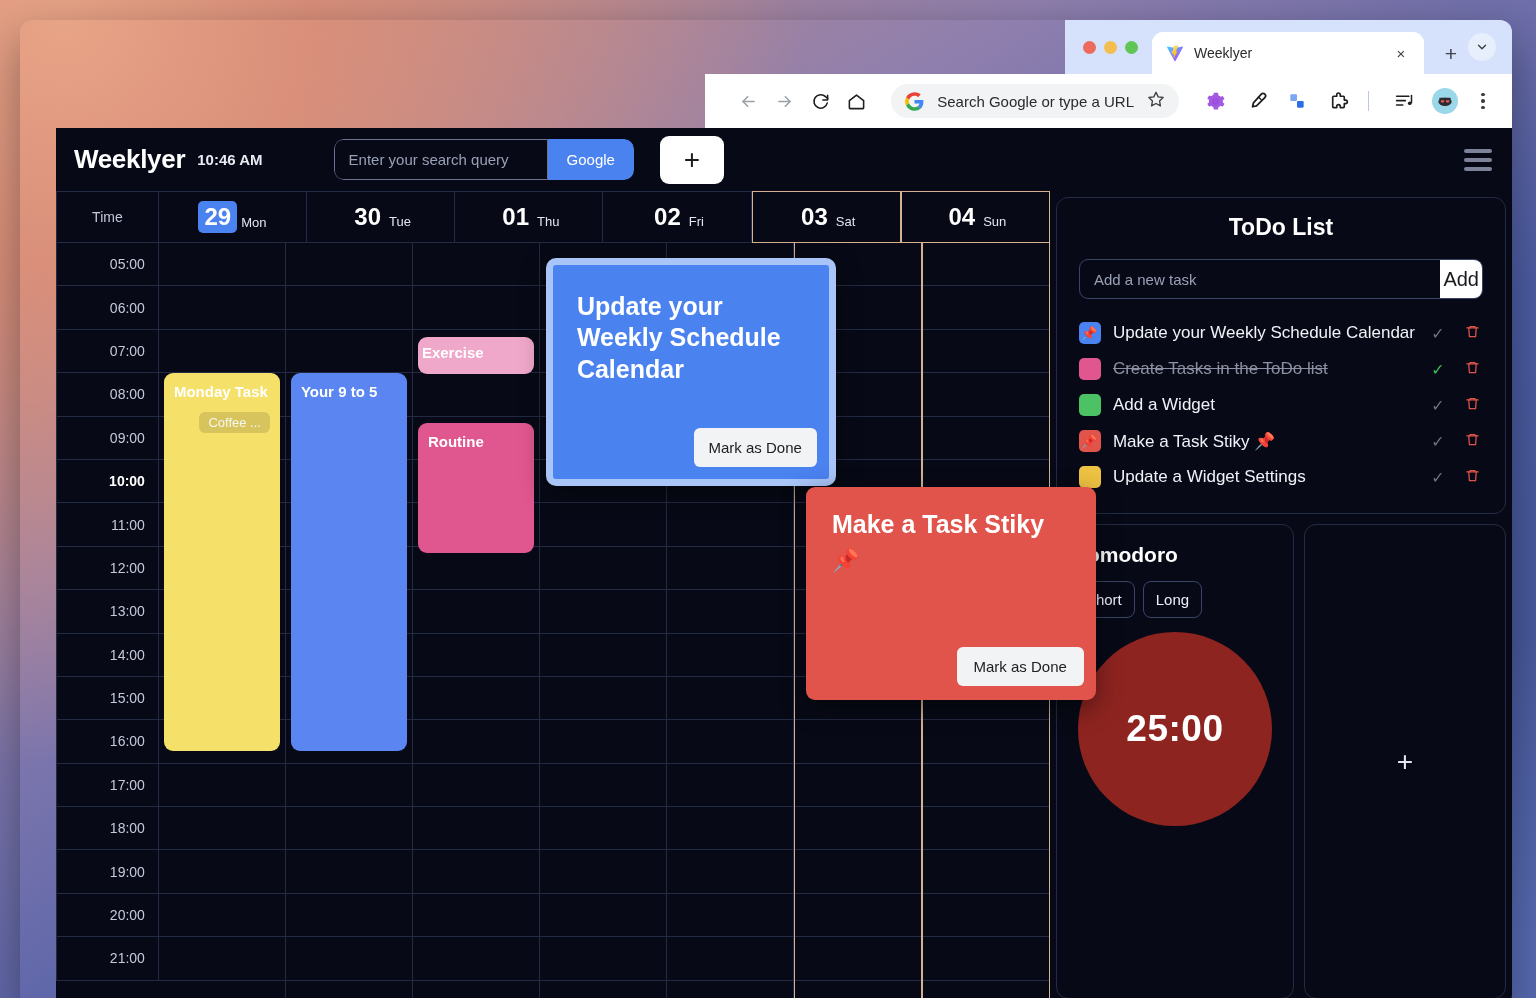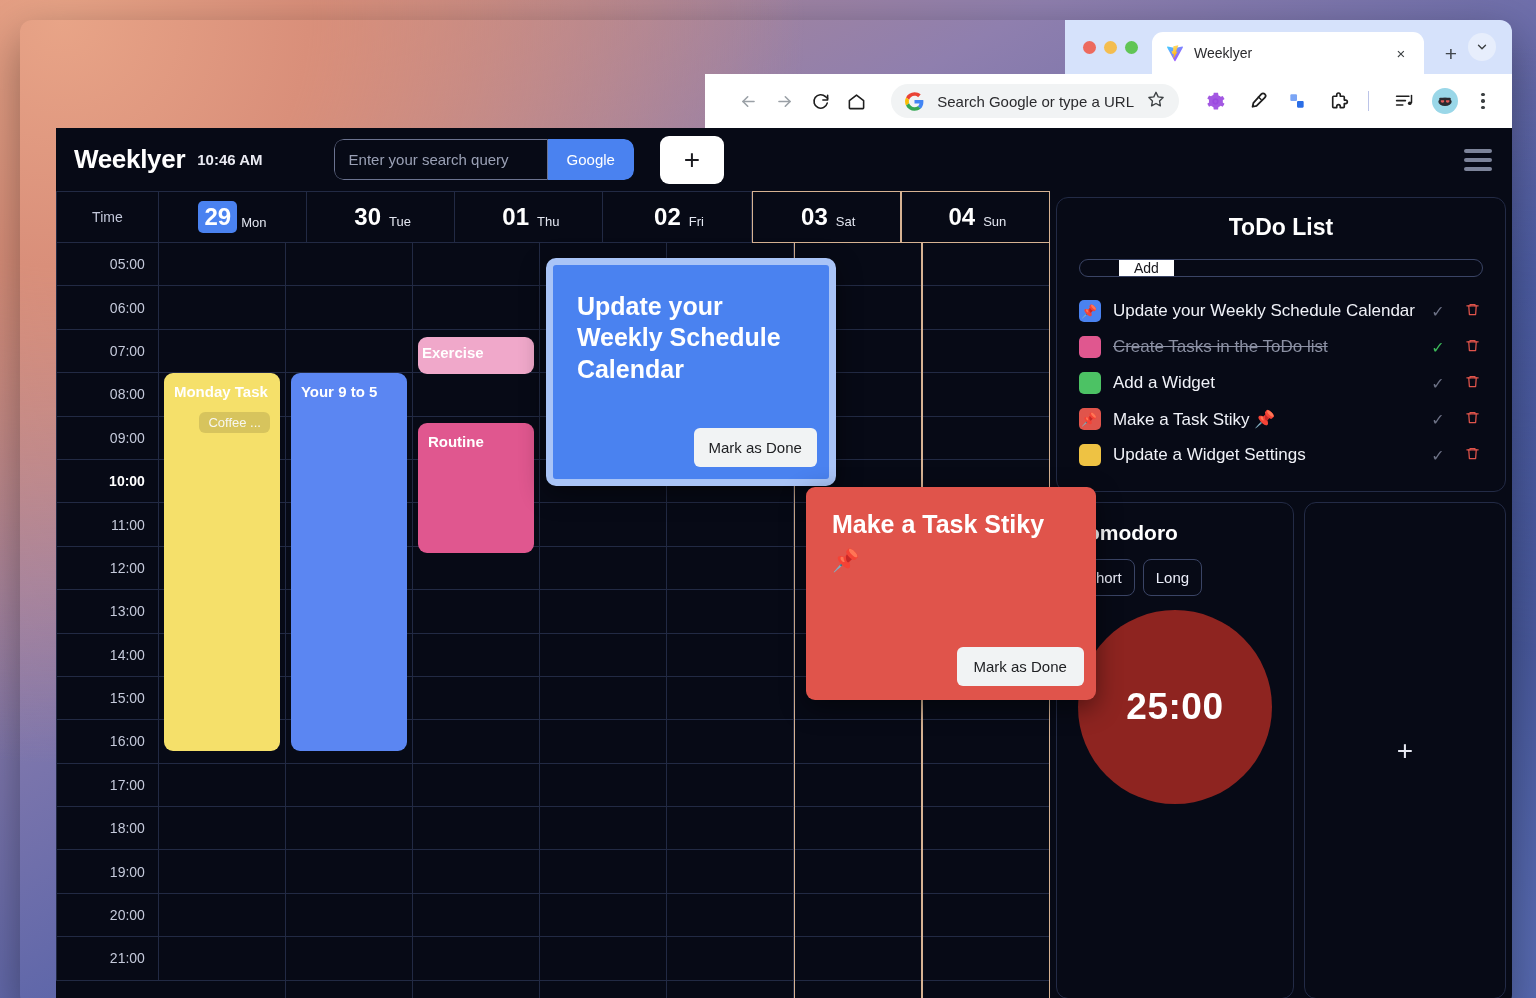--- a/index.html
+++ b/index.html
@@ -315,22 +315,22 @@
     height: 38px;
     background: transparent; border: none;
     color: #dfe3ef; font-size: 15px;
     padding: 0 14px;
     font-family: "Liberation Sans", sans-serif;
     outline: none;
   }
   .todo-input::placeholder { color: #9aa0b5; }
   .todo-add-btn {
     background: #ffffff; border: none;
-    padding: 0 15px;
-    font-size: 14px; color: #18181d;
+    padding: 0 3px;
+    font-size: 20px; color: #18181d;
     font-family: "Liberation Sans", sans-serif;
     cursor: pointer;
     margin-left: 39px;
   }
   .todo-item {
     display: flex; align-items: center;
     gap: 12px;
     height: 36px;
   }
   .swatch {
@@ -774,20 +774,21 @@
           <div class="sticky-emoji">📌</div>
           <button class="done-btn">Mark as Done</button>
         </div>
       </div>
 
       <div class="sidebar">
 
         <div class="panel todo-panel">
           <div class="todo-title">ToDo List</div>
           <div class="todo-add">
+            <input class="todo-input" type="text" placeholder="Add a new task" style="">
             <button class="todo-add-btn">Add</button>
           </div>
           <div id="todo-items">
               <div class="todo-item">
                 <span class="swatch" style="background: rgb(74, 130, 240);">📌</span>
                 <span class="todo-label">Update your Weekly Schedule Calendar</span>
                 <span class="check">✓</span>
                 <span class="trash"><svg width="15" height="15" viewBox="0 0 24 24" fill="none" stroke="#e0544b" stroke-width="2" stroke-linecap="round" stroke-linejoin="round">
                     <polyline points="3 6 21 6"></polyline>
                     <path d="M8 6V4h8v2"></path>

